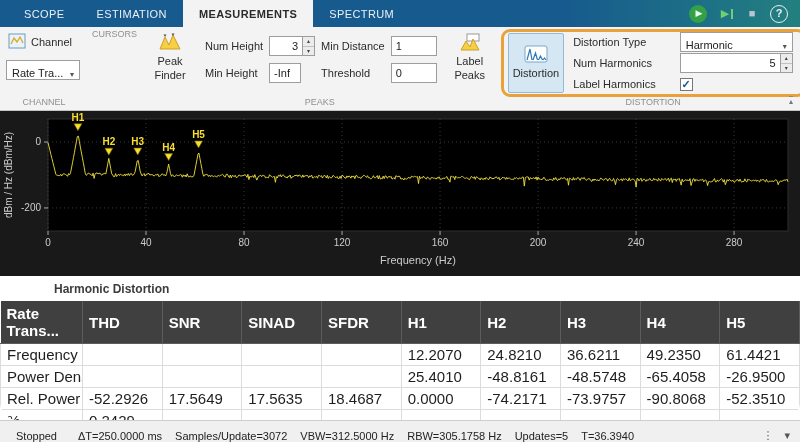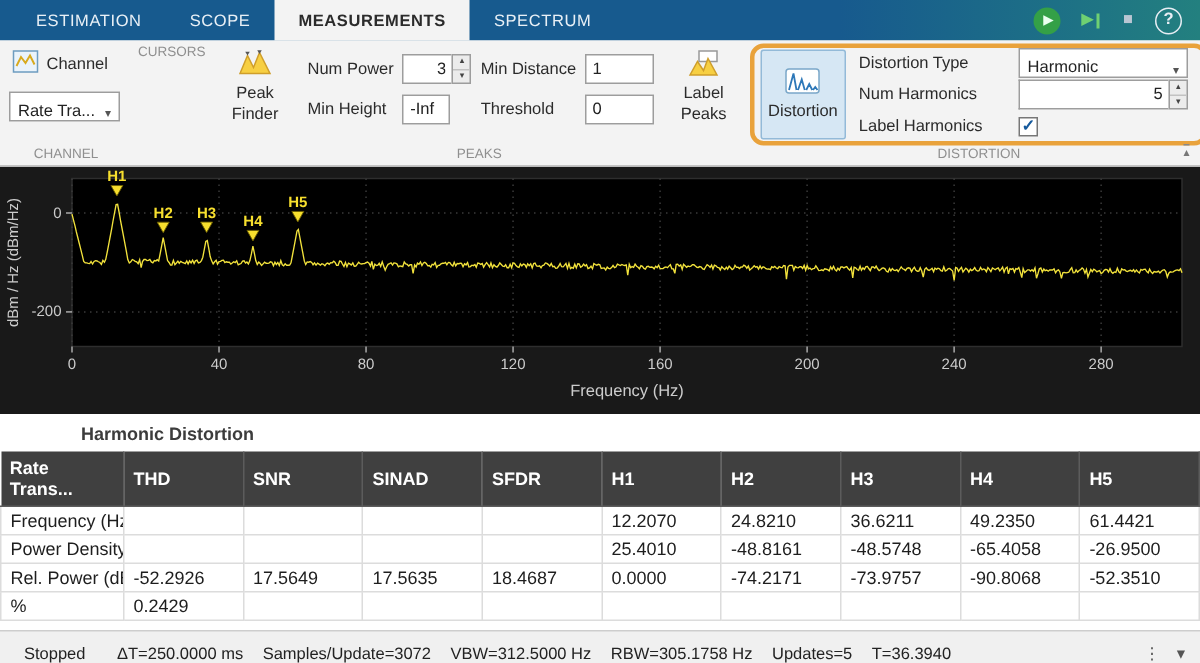--- a/index.html
+++ b/index.html
@@ -55,42 +55,42 @@
   .checkbox{width:13px;height:13px;border:1px solid #777;background:#fff;display:flex;align-items:center;justify-content:center;
     font-size:11px;color:#15599c;font-weight:bold;cursor:pointer;line-height:1;}
   .collapse-ribbon{position:absolute;right:7px;bottom:4px;color:#777;font-size:8px;line-height:1;border-top:1px solid #888;padding-top:1px;cursor:pointer;}
 
   
   .plot-panel{flex:0 0 165px;background:#191919;}
   .plot-panel svg{display:block;}
   .plot-panel svg text{font-family:"Liberation Sans",sans-serif;}
 
   
-  .table-panel{flex:1;background:#fff;overflow:hidden;}
+  .table-panel{flex:1;background:#fff;overflow:hidden;border-radius:18px;}
   .table-title{font-size:12px;font-weight:bold;color:#3c3c3c;padding:6px 0 5px 54px;}
-  table.harm{border-collapse:collapse;width:100%;font-size:12px;table-layout:fixed;}
+  table.harm{border-collapse:collapse;width:100%;font-size:15px;table-layout:fixed;}
   .harm th{background:#404040;color:#fff;text-align:left;font-weight:bold;padding:4px 6px;border-right:1px solid #5c5c5c;border-bottom:1px solid #5c5c5c;}
   .harm td{border:1px solid #dcdcdc;padding:2px 6px;color:#1e1e1e;height:17px;overflow:hidden;white-space:nowrap;background:#fff;}
 
   
   .statusbar{flex:0 0 22px;background:#f0f0f0;border-top:1px solid #cdcdcd;display:flex;align-items:flex-end;
     font-size:11px;color:#222;padding:0 10px 0 16px;}
   .status-state{width:62px;}
   .status-items{display:flex;gap:13px;white-space:nowrap;}
   .status-right{margin-left:auto;display:flex;gap:11px;color:#555;align-items:center;}
   .status-right span{cursor:pointer;font-size:11px;}
 </style>
 </head>
 <body>
 
 <div class="app">
 
   <div class="tabbar">
+    <div class="tab">SCOPE</div>
     <div class="tab">ESTIMATION</div>
-    <div class="tab">SCOPE</div>
     <div class="tab active">MEASUREMENTS</div>
     <div class="tab">SPECTRUM</div>
     <div class="tab-icons">
       <div class="cicon run">
           <span>▶</span>
         </div>
       <div class="cicon step">
           <span>▶</span>
           <i class="stepbar"></i>
         </div>
@@ -138,21 +138,21 @@
           <span>
             <svg width="22" height="18" viewBox="0 0 22 18">
                 <path d="M1 16 L6 4 L10 12 L14 2 L21 16 Z" fill="#f7cf42" stroke="#cf9e2a"></path>
                 <path d="M4.5 1.5 h3 l-1.5 2.5 z" fill="#555"></path>
                 <path d="M12.5 0.5 h3 l-1.5 2.5 z" fill="#555"></path>
               </svg>
           </span>
           <span class="vlabel">Peak Finder</span>
         </div>
         <div class="fields-grid">
-          <span class="fld-label">Num Power</span>
+          <span class="fld-label">Num Height</span>
           <div class="spin-wrap">
             <input class="txt" value="3" style="">
             <div class="spinner">
               <span>▴</span>
               <span>▾</span>
             </div>
           </div>
           <span class="fld-label">Min Distance</span>
           <input class="txt" value="1" style="">
           <span class="fld-label">Min Height</span>

